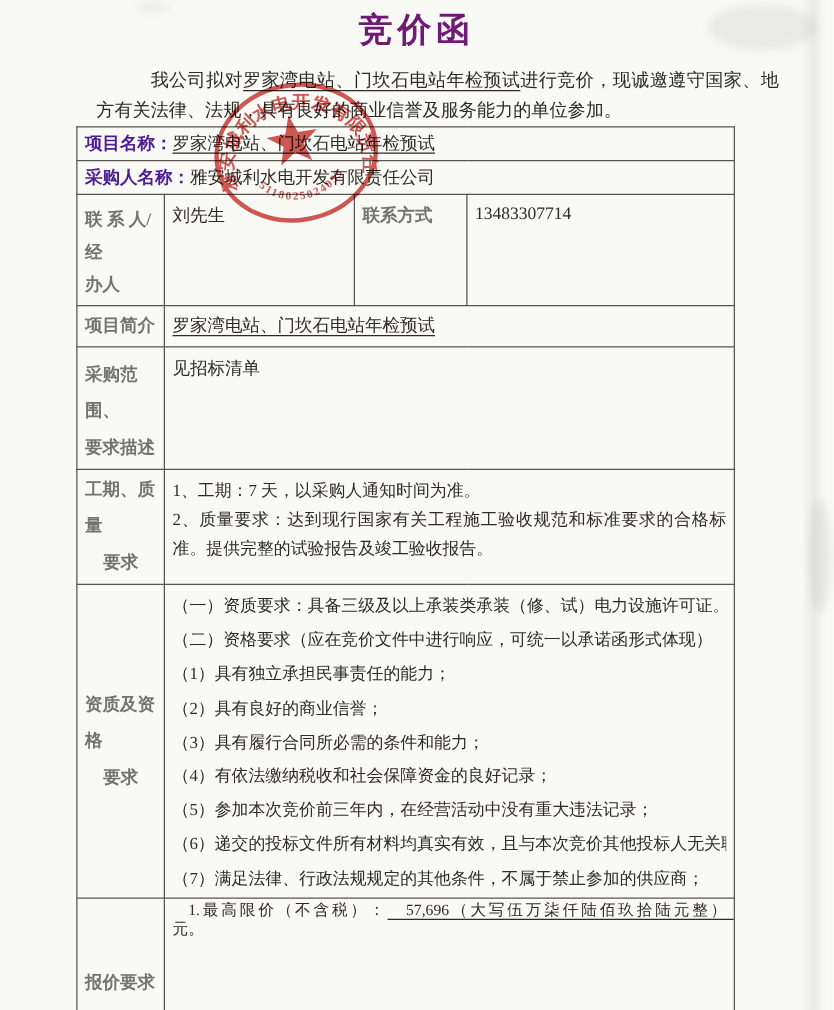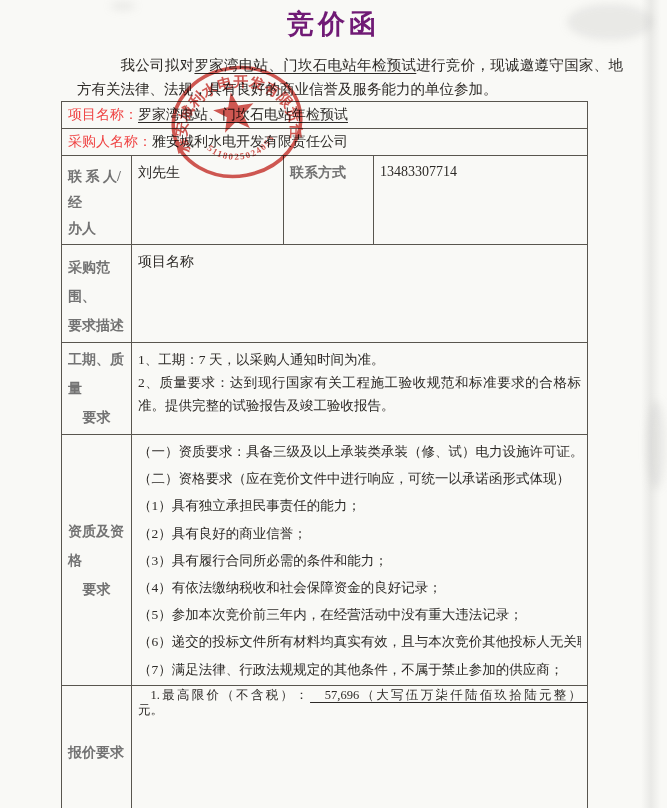--- a/index.html
+++ b/index.html
@@ -25,21 +25,21 @@
   .u{text-decoration:underline;text-underline-offset:3px;}
   table.doc{
     position:absolute;top:101px;left:61px;width:526px;
     border-collapse:collapse;table-layout:fixed;
     font-size:14px;
   }
   table.doc td{
     border:1px solid #59564f;padding:2px 6px;vertical-align:middle;
     overflow:hidden;
   }
-  .lbl{font-weight:normal;color:#ef4444;}
+  .lbl{font-weight:bold;color:#4c1d95;}
   .lblcell{font-weight:bold;color:#737373;}
   tr.r1 td{height:22px;}
   tr.r2 td{height:22px;margin-left:42px;}
   tr.r3 td{height:53px;vertical-align:top;padding-top:8px;}
   tr.r3 td.labelcol div{line-height:26px;}
   tr.r4 td{height:28px;}
   tr.r5 td{height:54px;vertical-align:top;padding-top:8px;}
   tr.r5 td.labelcol div{line-height:29px;}
   tr.r6 td{height:74px;vertical-align:top;}
   tr.r6 td.labelcol{vertical-align:middle;}
@@ -103,27 +103,33 @@
     <tr class="r3">
       <td class="lblcell labelcol">
         <div>联 系 人/经</div>
         <div>办人</div>
       </td>
       <td>刘先生</td>
       <td class="lblcell">联系方式</td>
       <td>13483307714</td>
     </tr>
 
+    <tr class="r4">
+      <td class="lblcell labelcol">项目简介</td>
+      <td colspan="3">
+        <span class="u">罗家湾电站、门坎石电站年检预试</span>
+      </td>
+    </tr>
 
     <tr class="r5">
       <td class="lblcell labelcol">
         <div>采购范围、</div>
         <div>要求描述</div>
       </td>
-      <td colspan="3">项目名称</td>
+      <td colspan="3">见招标清单</td>
     </tr>
 
     <tr class="r6">
       <td class="lblcell labelcol">
         <div>工期、质量</div>
         <div class="ctr">要求</div>
       </td>
       <td colspan="3">
         <div class="cellbox jt">
           <div>1、工期：7 天，以采购人通知时间为准。</div>

